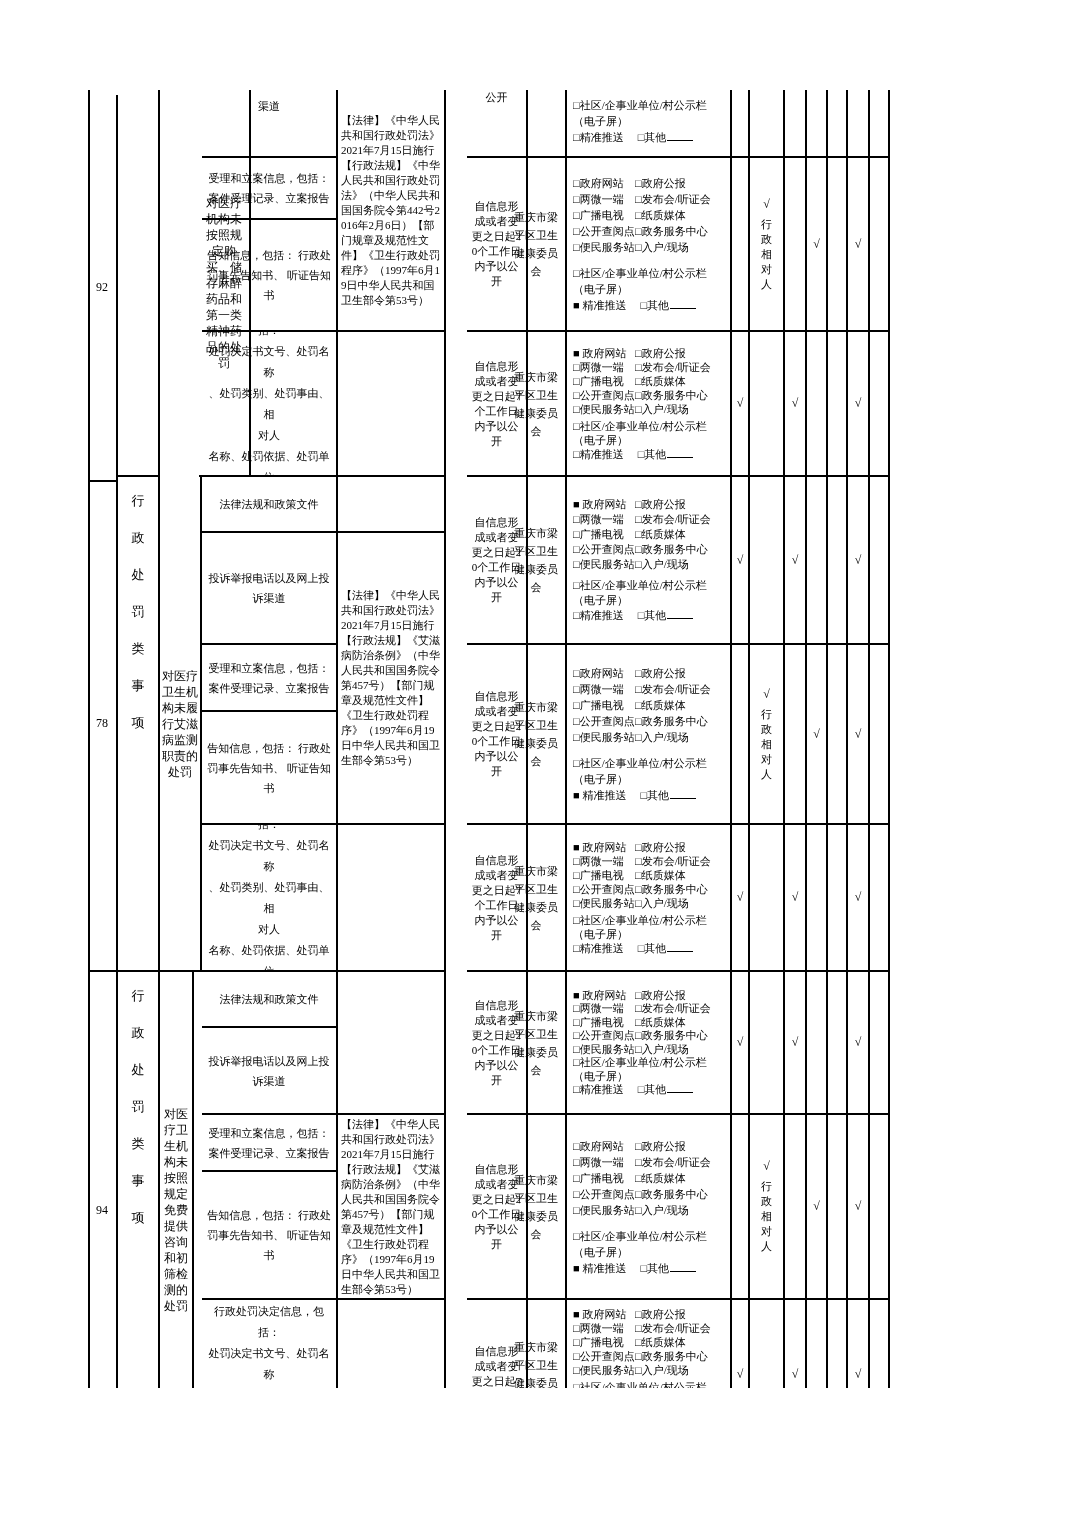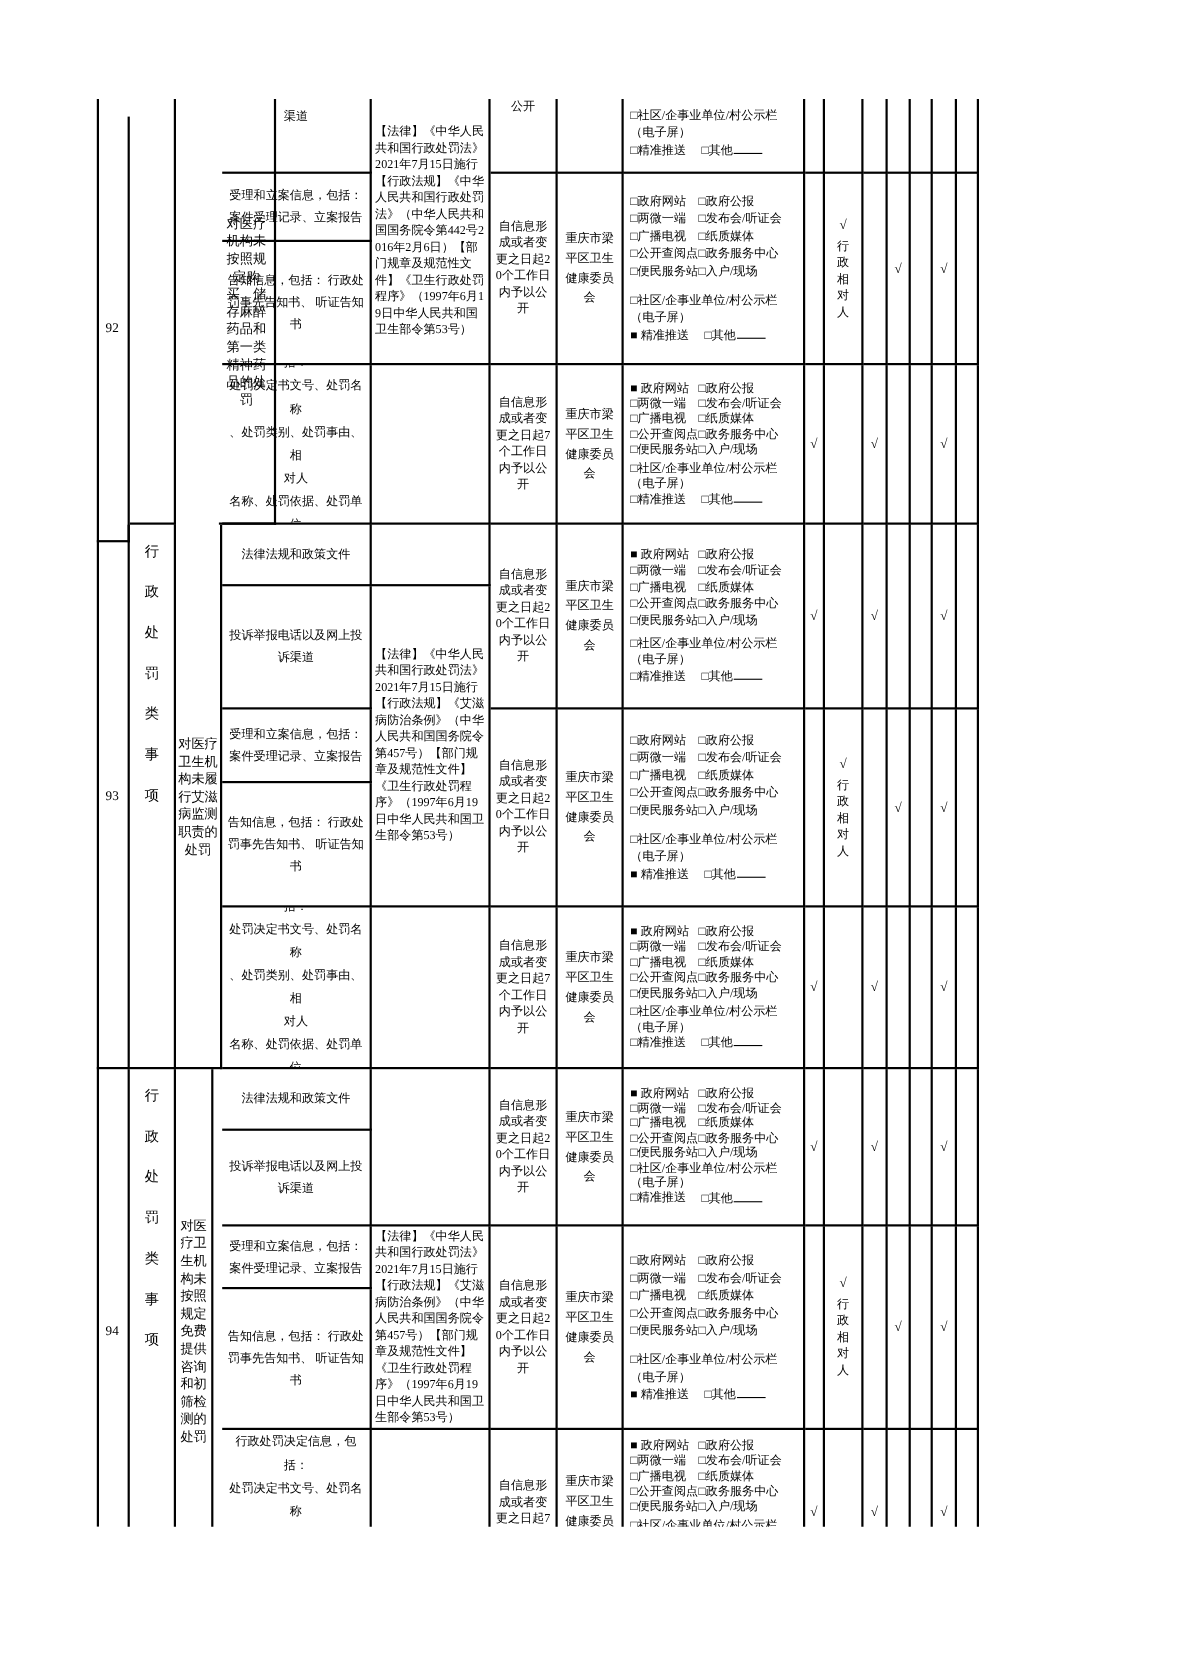--- a/index.html
+++ b/index.html
@@ -10,42 +10,42 @@
   .cell{position:absolute;box-sizing:border-box;border-right:2px solid #000;border-bottom:2px solid #000;
         display:flex;flex-direction:column;align-items:center;justify-content:center;
         text-align:center;overflow:hidden;}
   .c-num{font-size:12px;}
   .c-cat{justify-content:flex-start;padding-top:5px;font-size:13px;line-height:37px;white-space:pre-line;}
   .c-item{font-size:12px;line-height:16px;padding:0 2px;word-break:break-all;}
   .c-content{font-size:11px;line-height:20px;padding:0 4px;word-break:break-all;}
   .c-content.pre{white-space:pre-wrap;font-size:11px;line-height:21px;}
   .c-tailtop{justify-content:flex-start;padding-top:6px;}
   .c-legal{font-size:11px;line-height:15px;text-align:left;align-items:flex-start;padding:0 3px;word-break:break-all;}
-  .c-time{font-size:11px;line-height:15px;padding:0 3px;word-break:break-all;}
+  .c-time{font-size:11px;line-height:15px;padding:0 3px;word-break:break-all;margin-left:21px;}
   .c-ent{font-size:11px;line-height:18px;padding:0 3px;word-break:break-all;}
   .c-chan{align-items:stretch;text-align:left;padding:3px 6px;font-size:11px;}
   .c-chan.top{justify-content:flex-start;padding-top:7px;}
   .d0{--lh:16px;--gap:10px;} .d1{--lh:15px;--gap:6px;} .d2{--lh:14px;--gap:3px;} .d3{--lh:13.5px;--gap:0px;}
   .ci{line-height:var(--lh);}
   .chan-two{display:flex;}
   .chan-l{width:62px;} .chan-r{flex:1;}
   .chan-wide{margin-top:var(--gap);}
   .chan-push{display:flex;gap:14px;}
   .ul{display:inline-block;width:26px;height:9px;border-bottom:1.5px solid #000;margin-left:1px;}
   .c-check{font-size:12px;}
   .c-check .rp{white-space:pre-line;font-size:11px;line-height:15px;margin-top:5px;}
 </style>
 </head>
 <body>
 
 <div class="page">
   <div class="clip">
     <div class="tbl-left-border"></div>
     <div id="tbl">
-        <div class="cell c-num" style="left: 88px; top: 106px; width: 30px; height: 387px;">92</div>
+        <div class="cell c-num" style="left: 88px; top: 95px; width: 30px; height: 387px;">92</div>
         <div class="cell c-cat" style="left: 118px; top: 90px; width: 42px; height: 387px;"></div>
         <div class="cell c-item" style="left: 160px; top: 90px; width: 52px; height: 387px; margin-left: 39px;">对医疗机构未按照规定购买、储存麻醉药品和第一类精神药品的处罚</div>
         <div class="cell c-content c-tailtop" style="left: 202px; top: 90px; width: 136px; height: 68px;">渠道</div>
         <div class="cell c-content" style="left: 202px; top: 158px; width: 136px; height: 62px;">受理和立案信息，包括： 案件受理记录、立案报告</div>
         <div class="cell c-content" style="left: 202px; top: 220px; width: 136px; height: 112px;">告知信息，包括： 行政处罚事先告知书、 听证告知书</div>
         <div class="cell c-content pre" style="left: 202px; top: 332px; width: 136px; height: 145px;">行政处罚决定信息，包括：
 处罚决定书文号、处罚名称
 、处罚类别、处罚事由、相
 对人
 名称、处罚依据、处罚单位
@@ -142,21 +142,21 @@
         <div class="cell c-check" style="left: 750px; top: 332px; width: 35px; height: 145px;"></div>
         <div class="cell c-check" style="left: 785px; top: 332px; width: 22px; height: 145px;">
           <div>√</div>
         </div>
         <div class="cell c-check" style="left: 807px; top: 332px; width: 21px; height: 145px;"></div>
         <div class="cell c-check" style="left: 828px; top: 332px; width: 20px; height: 145px;"></div>
         <div class="cell c-check" style="left: 848px; top: 332px; width: 22px; height: 145px;">
           <div>√</div>
         </div>
         <div class="cell c-check" style="left: 870px; top: 332px; width: 20px; height: 145px;"></div>
-        <div class="cell c-num" style="left: 88px; top: 477px; width: 30px; height: 495px;">93</div>
+        <div class="cell c-num" style="left: 88px; top: 477px; width: 30px; height: 495px;">78</div>
         <div class="cell c-cat" style="left: 118px; top: 477px; width: 42px; height: 495px;">行
 政
 处
 罚
 类
 事
 项</div>
         <div class="cell c-item" style="left: 160px; top: 477px; width: 42px; height: 495px;">对医疗卫生机构未履行艾滋病监测职责的处罚</div>
         <div class="cell c-content" style="left: 202px; top: 477px; width: 136px; height: 56px;">法律法规和政策文件</div>
         <div class="cell c-content" style="left: 202px; top: 533px; width: 136px; height: 112px;">投诉举报电话以及网上投诉渠道</div>

